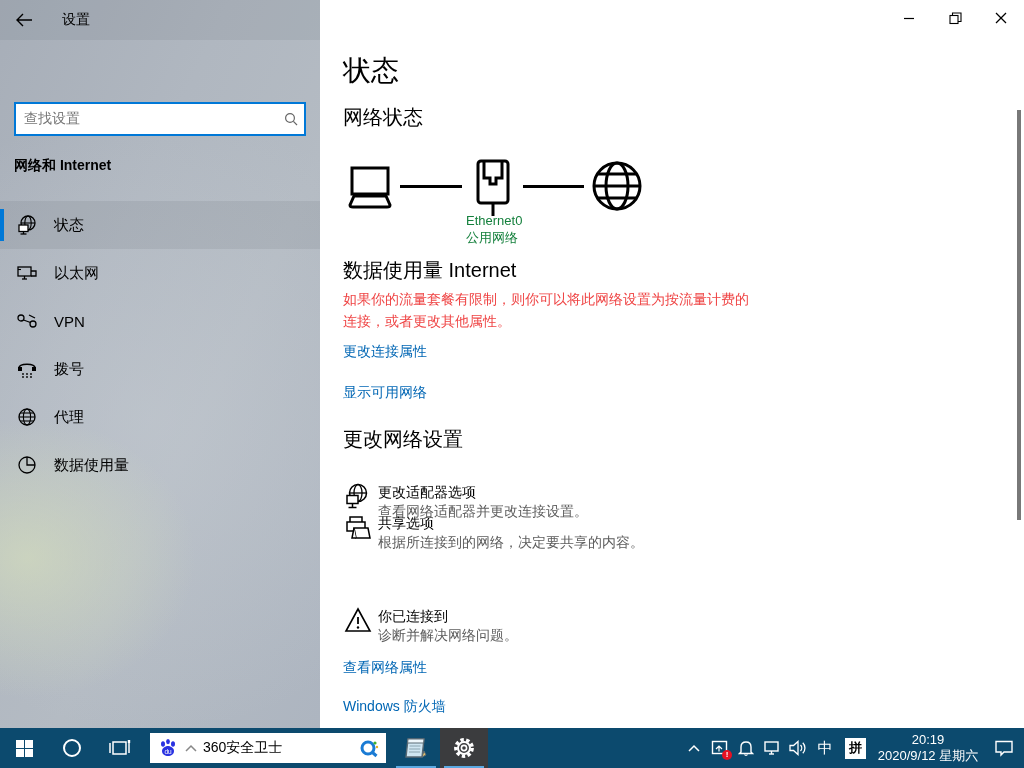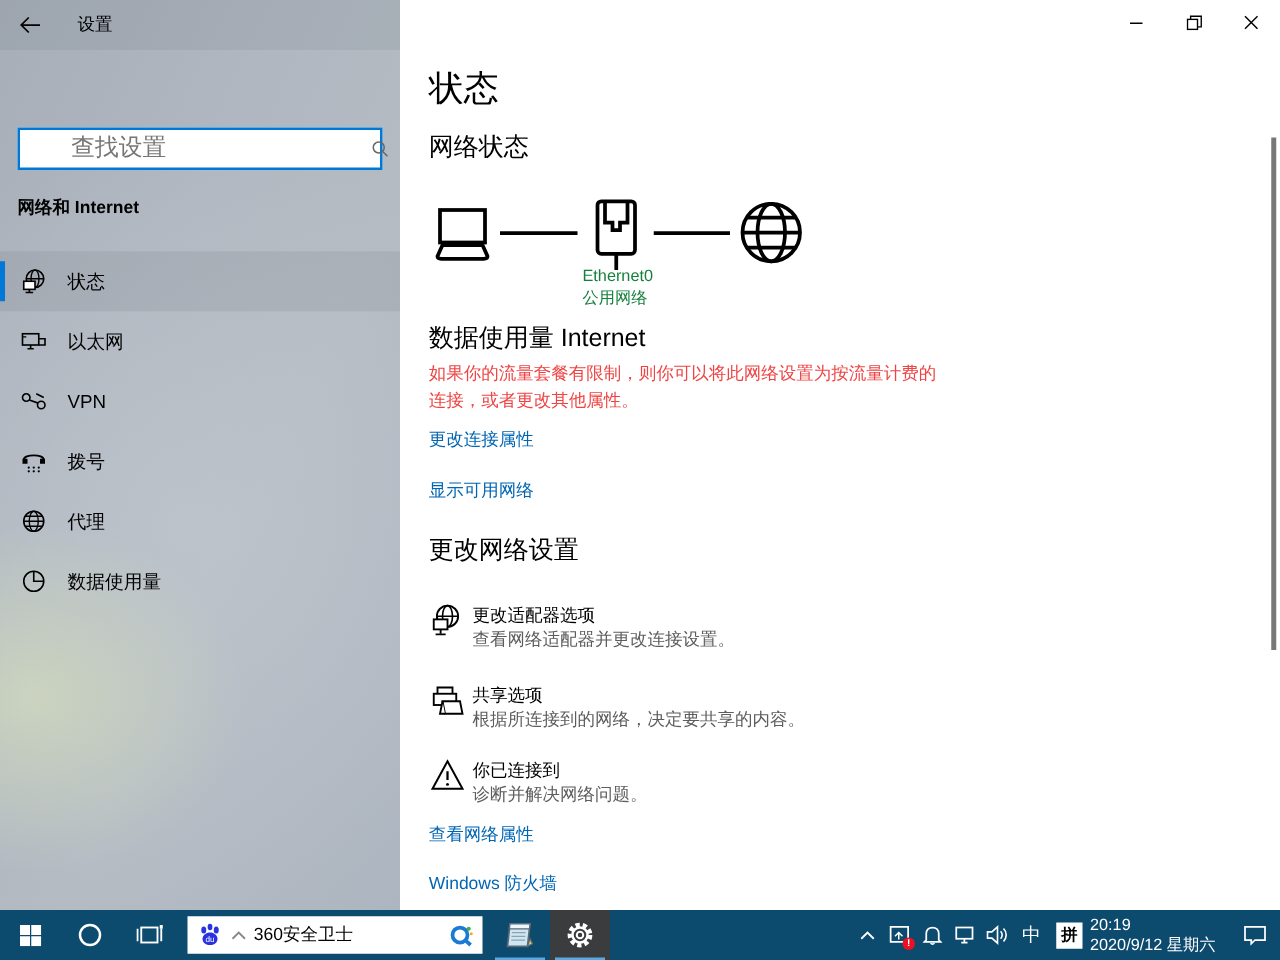--- a/index.html
+++ b/index.html
@@ -22,22 +22,22 @@
   .back-btn { width:48px; height:34px; display:flex; align-items:center; justify-content:center; cursor:pointer; }
   .app-title { font-size:14px; color:#000; margin-left:14px; }
 
   .home-row { position:absolute; left:0; top:54px; width:320px; height:40px;
     display:flex; align-items:center; cursor:pointer; }
   .home-row .ic { width:20px; height:20px; margin-left:22px; }
   .home-row span.lbl { margin-left:16px; font-size:15px; color:#000; }
 
   .searchbox { position:absolute; left:14px; top:102px; width:292px; height:34px;
     background:#fff; border:2px solid #0078d7; display:flex; align-items:center; }
-  .searchbox input { flex:1; border:none; outline:none; font-size:19px; color:#333;
-    padding-left:8px; background:transparent; font-family:Liberation Mono, monospace;margin-left:33px; }
+  .searchbox input { flex:1; border:none; outline:none; font-size:14px; color:#333;
+    padding-left:8px; background:transparent; font-family:Liberation Mono, monospace; }
   .searchbox input::placeholder { color:#767676; }
   .search-mag { width:26px; display:flex; justify-content:center; align-items:center; }
 
   .side-header { position:absolute; left:14px; top:157px; font-size:14px; font-weight:bold; color:#000; }
 
   .nav { position:absolute; left:0; top:201px; width:320px; }
   .nav-item { position:relative; height:48px; display:flex; align-items:center; cursor:pointer; }
   .nav-item.selected { background:rgba(96,105,115,.14); }
   .nav-item .acc { position:absolute; left:0; top:8px; width:4px; height:32px; background:#0078d7; display:none; }
   .nav-item.selected .acc { display:block; }
@@ -69,21 +69,21 @@
   .tb-btn { width:48px; height:40px; display:flex; align-items:center; justify-content:center; cursor:pointer; position:relative; }
   .tb-btn.active { background:#3b3c3e; }
   .tb-underline { position:absolute; left:4px; right:4px; bottom:0; height:2px; background:#5ba9e2; }
   .tb-search { margin-left:6px; width:236px; height:30px; background:#fff; display:flex; align-items:center; cursor:text; }
   .tb-search .txt { font-size:14px; color:#000; margin-left:6px; flex:1; }
   .tray { position:absolute; right:0; top:0; height:40px; display:flex; align-items:center; }
   .tray-ic { width:26px; height:40px; display:flex; align-items:center; justify-content:center; cursor:pointer; position:relative; color:#fff; }
   .ime-lang { font-size:15px; color:#fff; width:28px; text-align:center; cursor:pointer; }
   .ime-box { width:21px; height:21px; background:#fff; color:#000; font-size:13px; font-weight:bold;
     display:flex; align-items:center; justify-content:center; margin:0 6px; cursor:pointer; }
-  .clock { width:112px; color:#fff; font-size:13px; line-height:16px; cursor:pointer; }
+  .clock { width:112px; text-align:center; color:#fff; font-size:13px; line-height:16px; cursor:pointer; }
   .badge { position:absolute; right:1px; bottom:8px; width:10px; height:10px; border-radius:50%;
     background:#e81123; color:#fff; font-size:8px; line-height:10px; text-align:center; font-weight:bold; }
 </style>
 </head>
 <body>
 
 <div class="stage">
   <div class="win">
 
     <div class="sidebar">
@@ -240,21 +240,21 @@
             <ellipse cx="14" cy="10" rx="4" ry="8.5" stroke="#000" stroke-width="1.3" fill="none"></ellipse>
             <line x1="5.5" y1="10" x2="22.5" y2="10" stroke="#000" stroke-width="1.3"></line>
             <rect x="3" y="12.5" width="11" height="8" fill="#fff" stroke="#000" stroke-width="1.5"></rect>
             <line x1="8.5" y1="20.5" x2="8.5" y2="24" stroke="#000" stroke-width="1.5"></line>
             <line x1="4.5" y1="24.5" x2="12.5" y2="24.5" stroke="#000" stroke-width="1.5"></line>
           </svg>
           <div class="set-title" style="left:35px; top:4px;">更改适配器选项</div>
           <div class="set-desc" style="left:35px; top:23px;">查看网络适配器并更改连接设置。</div>
         </div>
 
-        <div style="position:absolute; left:0; top:544px; width:420px; height:48px; cursor:pointer;">
+        <div style="position:absolute; left:0; top:511px; width:420px; height:48px; cursor:pointer;">
           <svg class="set-item-ic" style="left:1px; top:3px;" width="28" height="28" viewBox="0 0 28 28">
             <path d="M6 8 V3 H18 V8" stroke="#000" stroke-width="1.5" fill="none"></path>
             <rect x="3" y="8" width="18" height="9" stroke="#000" stroke-width="1.5" fill="none"></rect>
             <path d="M10 14 H24 L26 24 H12 Z" fill="#fff" stroke="#000" stroke-width="1.5"></path>
             <path d="M10 14 L8 24 H12" fill="#fff" stroke="#000" stroke-width="1.5"></path>
           </svg>
           <div class="set-title" style="left:35px; top:4px;">共享选项</div>
           <div class="set-desc" style="left:35px; top:23px;">根据所连接到的网络，决定要共享的内容。</div>
         </div>
 

